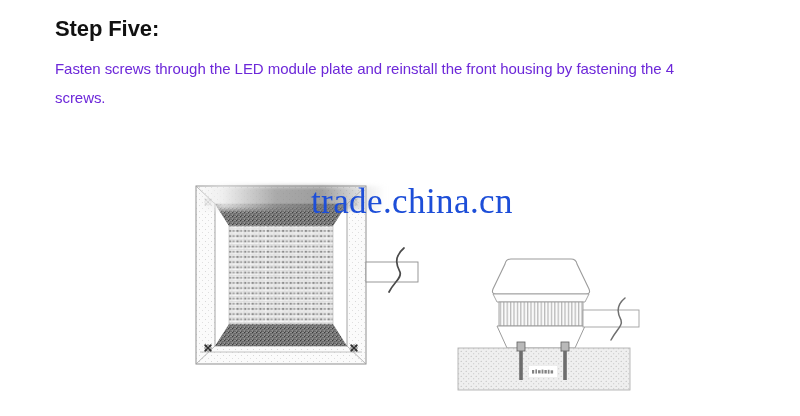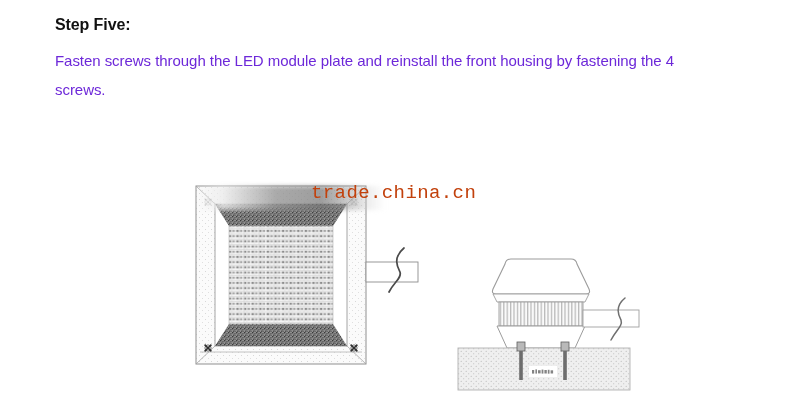--- a/index.html
+++ b/index.html
@@ -17,21 +17,21 @@
   }
 
   
   #instruction-block {
     position: absolute;
     left: 55px;
     top: 14px;
     width: 660px;
   }
   #step-heading {
-    font-size: 16px;
+    font-size: 22px;
     font-weight: bold;
     line-height: 1.35;
     letter-spacing: -0.1px;
     margin: 0 0 10px 0;
     color: #111111;
   }
   #step-body {
     font-size: 15px;
     line-height: 29px;
     color: #6d28d9;
@@ -50,23 +50,23 @@
   }
   #diagram-canvas svg {
     display: block;
   }
 
   
   #watermark {
     position: absolute;
     left: 311px;
     top: 182px;
-    font-size: 19px;
-    font-family: Liberation Mono, monospace;
-    color: #c2410c;
+    font-size: 35px;
+    font-family: Liberation Serif, serif;
+    color: #1d4ed8;
     letter-spacing: 0.4px;
     white-space: nowrap;
     pointer-events: none;
     user-select: none;
   }
   #watermark-smudge {
     position: absolute;
     left: 196px;
     top: 186px;
     width: 190px;

